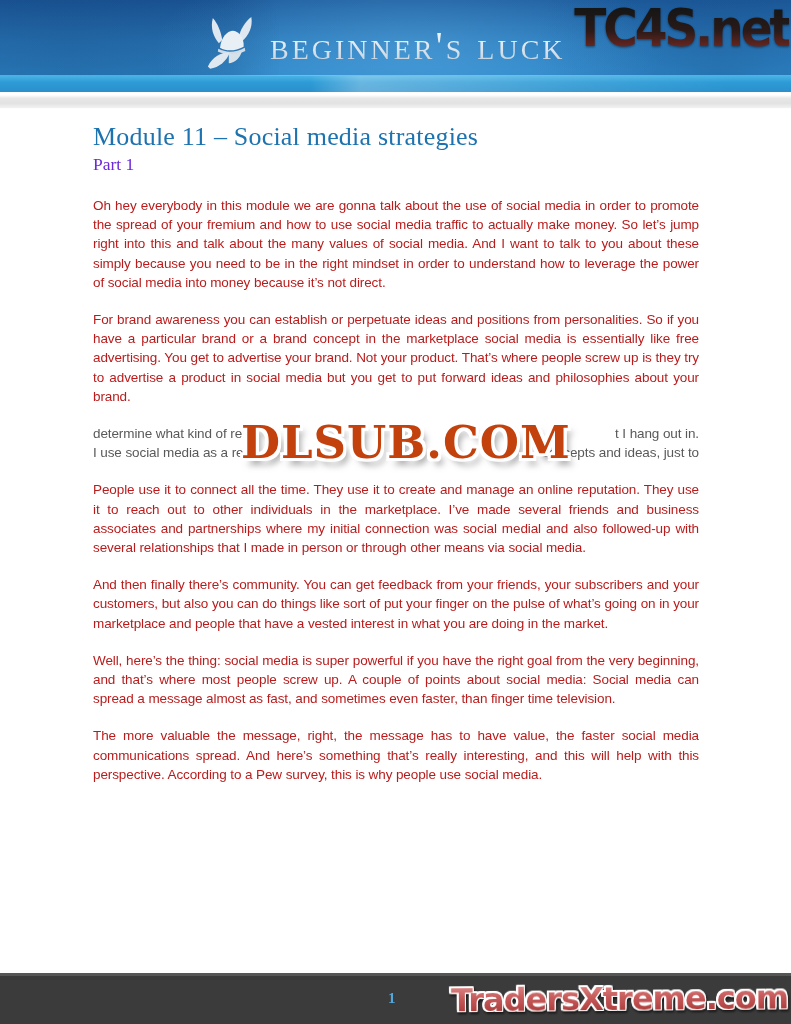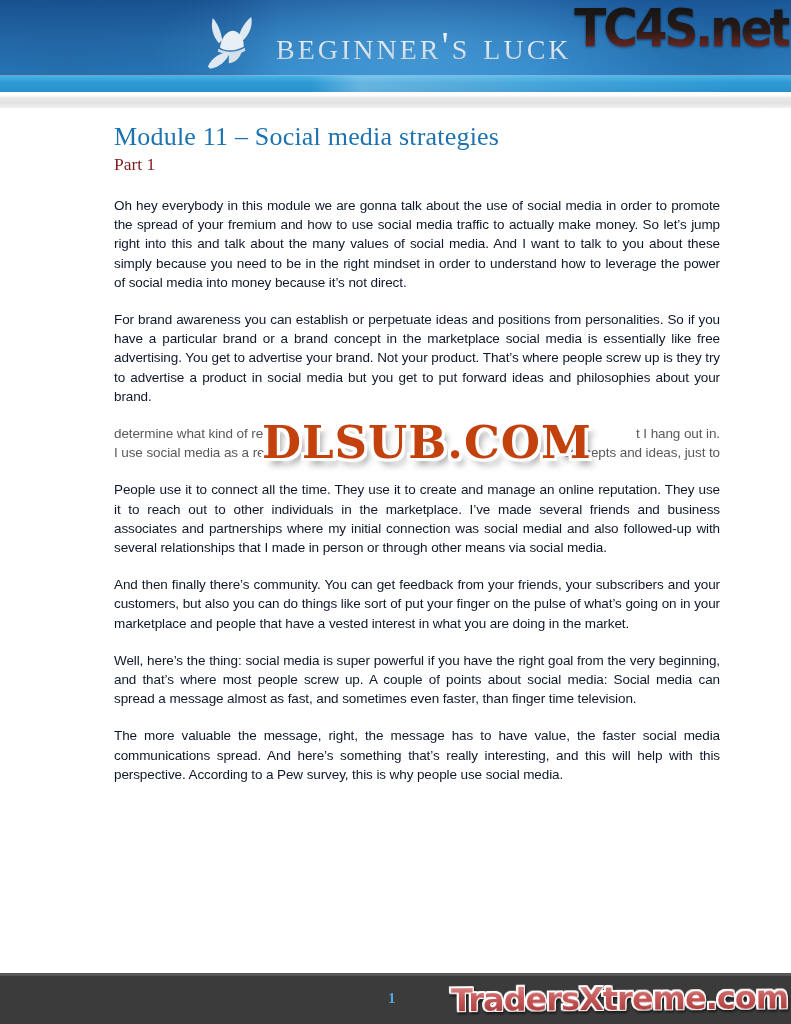--- a/index.html
+++ b/index.html
@@ -38,21 +38,21 @@
     position: absolute; left: 0; right: 0; bottom: 0; height: 16px;
     background: linear-gradient(180deg, #49b2e4 0%, #2d9bd6 40%, #2a90cc 100%);
     box-shadow: 0 -1px 0 rgba(255,255,255,0.35);
   }
   .header .band::before {
     content: ""; position: absolute; left: 310px; width: 420px; top: 0; bottom: 0;
     background: linear-gradient(90deg, rgba(255,255,255,0) 0%, rgba(255,255,255,0.28) 12%, rgba(255,255,255,0.10) 60%, rgba(255,255,255,0) 100%);
   }
   .logo {
     position: absolute; left: 198px; top: 10px; height: 70px;
-    display: flex; align-items: center; gap: 12px;
+    display: flex; align-items: center; gap: 6px;
   }
   .logo svg { width: 66px; height: 66px; display: block; }
   .brand-name {
     font-family: "Liberation Serif", serif;
     font-variant: small-caps;
     text-transform: lowercase;
     font-size: 40px;
     letter-spacing: 3px;
     background: linear-gradient(180deg, #f7fafc 10%, #dde6ee 55%, #b9c8d6 100%);
     -webkit-background-clip: text; background-clip: text;
@@ -79,43 +79,42 @@
   .separator {
     position: absolute; top: 92px; left: 0; right: 0; height: 17px;
     background: linear-gradient(180deg, #ffffff 0%, #ffffff 18%, #e7e7e7 40%, #e2e2e2 70%, #f2f2f2 100%);
     border-bottom: 1px solid #fdfdfd;
   }
 
   
   .main {
     position: absolute; top: 109px; left: 93px; width: 606px; bottom: 44px;
     overflow: hidden;
-    margin-left: 21px;
   }
   .title {
     font-family: "Liberation Serif", serif;
     font-weight: normal;
     font-size: 26px;
     color: #1d73b0;
     margin-top: 13px;
     letter-spacing: 0.2px;
   }
   .subtitle {
     font-family: "Liberation Serif", serif;
     font-weight: normal;
     font-size: 17.5px;
-    color: #7f1d1d;
+    color: #6d28d9;
     margin-top: 2px;
     margin-bottom: 21px;
   }
   .para {
     font-size: 13.5px;
     letter-spacing: -0.1px;
     line-height: 19.2px;
-    color: #0f172a;
+    color: #b91c1c;
     text-align: justify;
     margin-bottom: 18px;
   }
   .wm-para { position: relative; margin-bottom: 18px; }
   .wm-line {
     display: flex; justify-content: space-between;
     font-size: 13.5px; letter-spacing: -0.1px; line-height: 19.2px; color: #595959;
   }
   .dlsub {
     position: absolute; top: 50%; left: 50%;

